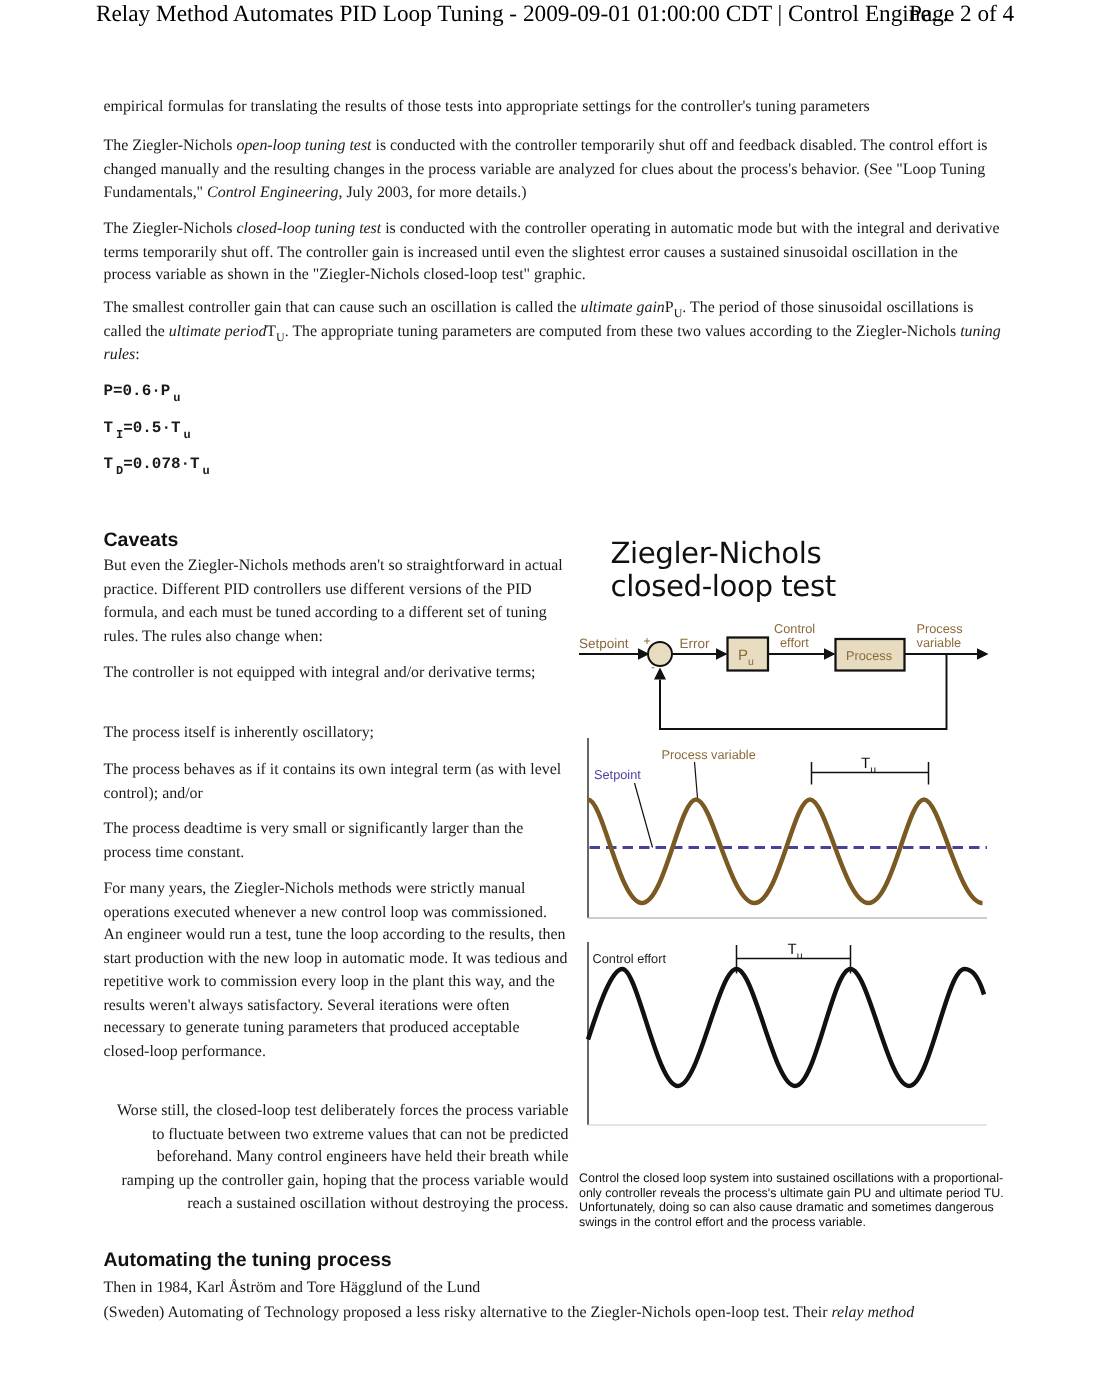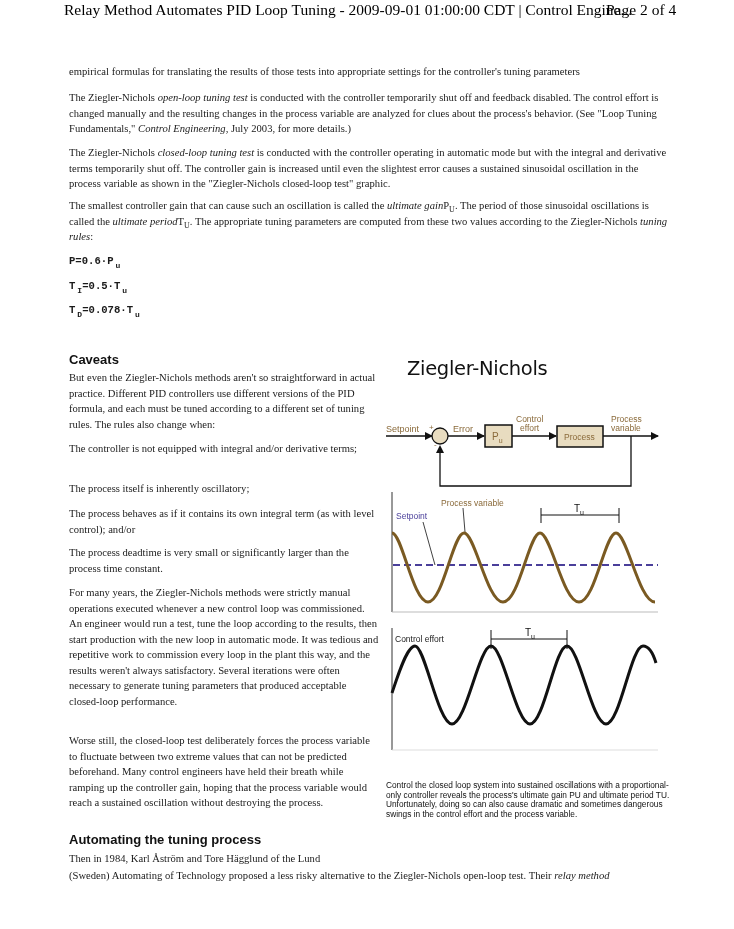--- a/index.html
+++ b/index.html
@@ -78,31 +78,32 @@
 </div>
 
 <h2 class="section" style="left:69px; top:352px;">Caveats</h2>
 
 <p class="para body-text col" style="top:370px;">But even the Ziegler-Nichols methods aren't so straightforward in actual practice. Different PID controllers use different versions of the PID formula, and each must be tuned according to a different set of tuning rules. The rules also change when:</p>
 <p class="para body-text col" style="top:441px;">The controller is not equipped with integral and/or derivative terms;</p>
 <p class="para body-text col" style="top:481px;">The process itself is inherently oscillatory;</p>
 <p class="para body-text col" style="top:506px;">The process behaves as if it contains its own integral term (as with level control); and/or</p>
 <p class="para body-text col" style="top:545px;">The process deadtime is very small or significantly larger than the process time constant.</p>
 <p class="para body-text col" style="top:585px;">For many years, the Ziegler-Nichols methods were strictly manual operations executed whenever a new control loop was commissioned. An engineer would run a test, tune the loop according to the results, then start production with the new loop in automatic mode. It was tedious and repetitive work to commission every loop in the plant this way, and the results weren't always satisfactory. Several iterations were often necessary to generate tuning parameters that produced acceptable closed-loop performance.</p>
-<p class="para body-text col" style="top:733px;">Worse still, the closed-loop test deliberately forces the process variable to fluctuate between two extreme values that can not be predicted beforehand. Many control engineers have held their breath while ramping up the controller gain, hoping that the process variable would reach a sustained oscillation without destroying the process.</p>
+<p class="para body-text col" style="top:733px;text-align:right;">Worse still, the closed-loop test deliberately forces the process variable to fluctuate between two extreme values that can not be predicted beforehand. Many control engineers have held their breath while ramping up the controller gain, hoping that the process variable would reach a sustained oscillation without destroying the process.</p>
 
 <h2 class="section" style="left:69px; top:832px;">Automating the tuning process</h2>
 <p class="para body-text" style="left:69px; top:851px; width:320px;">Then in 1984, Karl Åström and Tore Hägglund of the Lund</p>
 <p class="para body-text" style="left:69px; top:868px; width:620px; white-space:nowrap;">
   <span>(Sweden) Automating of Technology proposed a less risky alternative to the Ziegler-Nichols open-loop test. Their </span><i>relay method</i>
 </p>
 
 <div class="figure">
   <div class="fig-title">
     <div>Ziegler-Nichols</div>
+    <div>closed-loop test</div>
   </div>
 
   <svg width="290" height="420" viewBox="0 0 290 420">
     <defs>
       <marker id="arr" markerWidth="8" markerHeight="8" refX="7" refY="4" orient="auto" markerUnits="userSpaceOnUse">
         <path d="M0,0 L8,4 L0,8 Z" fill="#111"></path>
       </marker>
     </defs>
 
     <g>

